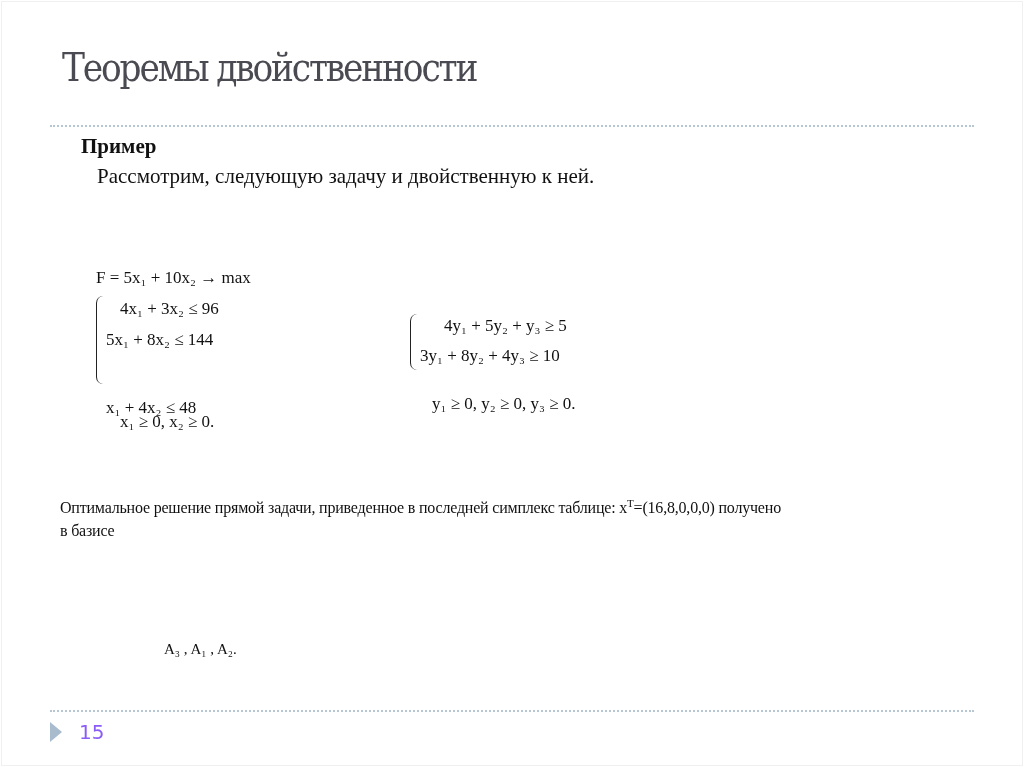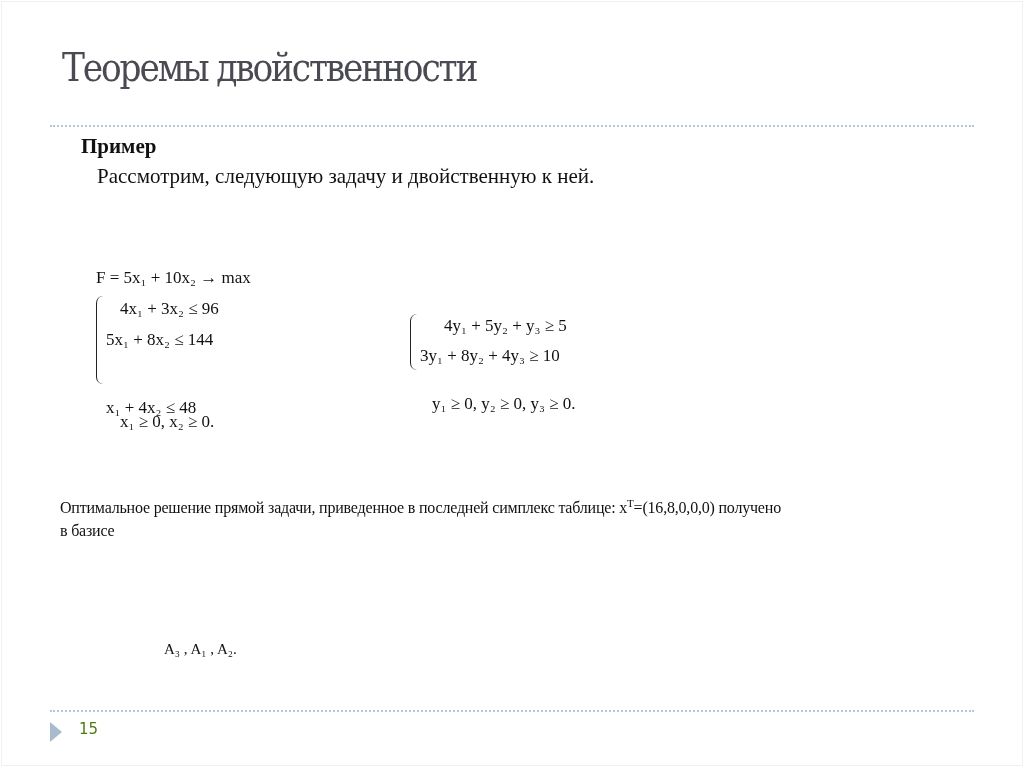--- a/index.html
+++ b/index.html
@@ -41,21 +41,21 @@
     }
     .para sup { font-size: 11px; }
     .basis { position: absolute; left: 164px; top: 641px; font-size: 15px; }
     .nav-arrow {
       position: absolute; left: 50px; top: 722px; width: 0; height: 0;
       border-top: 10px solid transparent; border-bottom: 10px solid transparent;
       border-left: 12px solid #a8bccd;
     }
     .page-number {
       position: absolute; left: 79px; top: 720px;
-      font-family: "DejaVu Sans", sans-serif; font-size: 15px; color: #4d7c0f;
+      font-family: "DejaVu Sans", sans-serif; font-size: 20px; color: #8b5cf6;
     }
   </style>
 </head>
 <body>
 
 <div class="slide-border"></div>
 
 <div class="title">Теоремы двойственности</div>
 <div class="rule top"></div>
 

